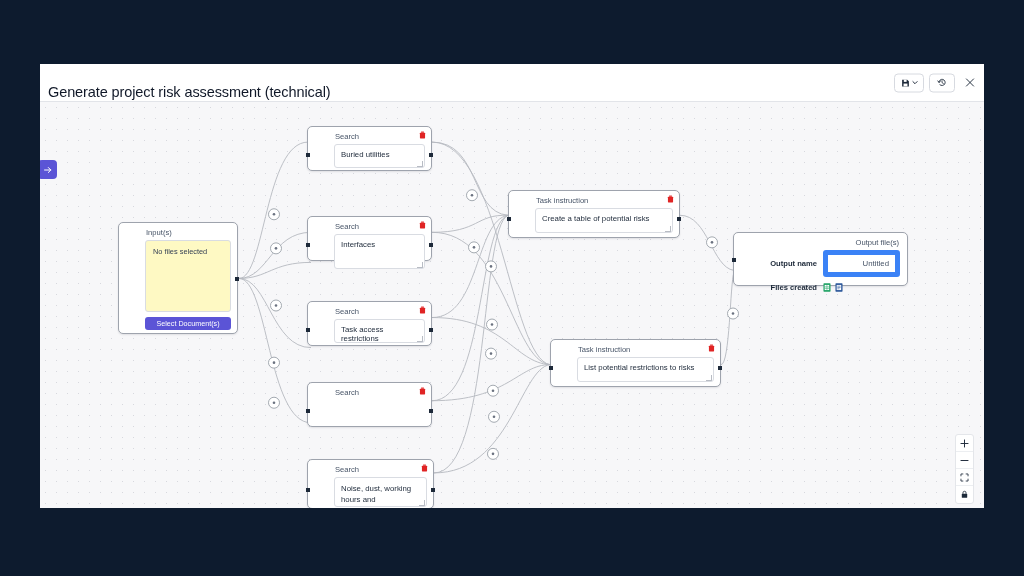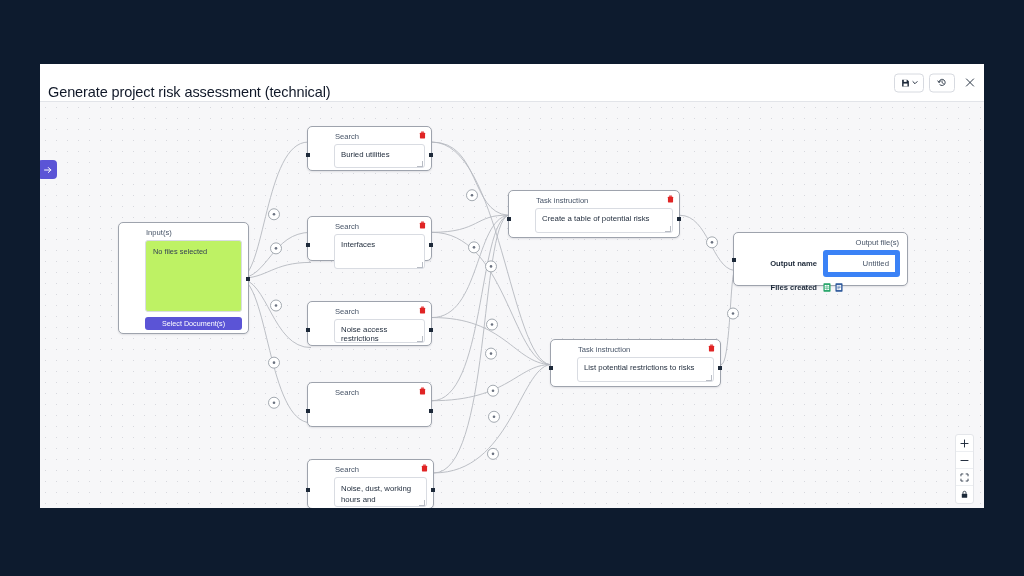--- a/index.html
+++ b/index.html
@@ -145,27 +145,27 @@
   .port {
     position: absolute;
     width: 4px; height: 4px;
     background: #1d2939;
     z-index: 7;
   }
   .port.l { left: -2px; }
   .port.r { right: -2px; }
 
   
-  #node-input { left: 78px; top: 120px; width: 131px; height: 112px; }
+  #node-input { left: 78px; top: 120px; width: 120px; height: 112px; }
   #node-input .in-body {
     margin: 0 6px;
     height: 72px;
     border: 1px solid #d9dce2;
     border-radius: 3px;
-    background: #bef264;
+    background: #fef9c3;
     font-size: 7.4px;
     color: #344054;
     padding: 6px 7px;
   }
   .btn-primary {
     margin: 5px 6px 6px 6px;
     height: 13px;
     background: #5b54d6;
     color: #fff;
     font-size: 7.2px;
@@ -375,21 +375,21 @@
 
     <div class="node" style="left:267px; top:199px; width:125px; height:45px;">
       <div class="node-head">
         <div class="node-title">Search</div>
         <svg class="trash" width="7" height="8" viewBox="0 0 12 14">
           <rect x="1.5" y="3" width="9" height="10" rx="1" fill="#e02424"></rect>
           <rect x="3.5" y="1" width="5" height="2" fill="#e02424"></rect>
         </svg>
       </div>
       <div class="field" style="height:24px">
-        <span>Noise access restrictions</span>
+        <span>Task access restrictions</span>
         <span class="resize"></span>
       </div>
       <div class="port l" style="top:26px"></div>
       <div class="port r" style="top:26px"></div>
     </div>
 
     <div class="node" style="left:267px; top:280px; width:125px; height:45px;">
       <div class="node-head">
         <div class="node-title">Search</div>
         <svg class="trash" width="7" height="8" viewBox="0 0 12 14">

